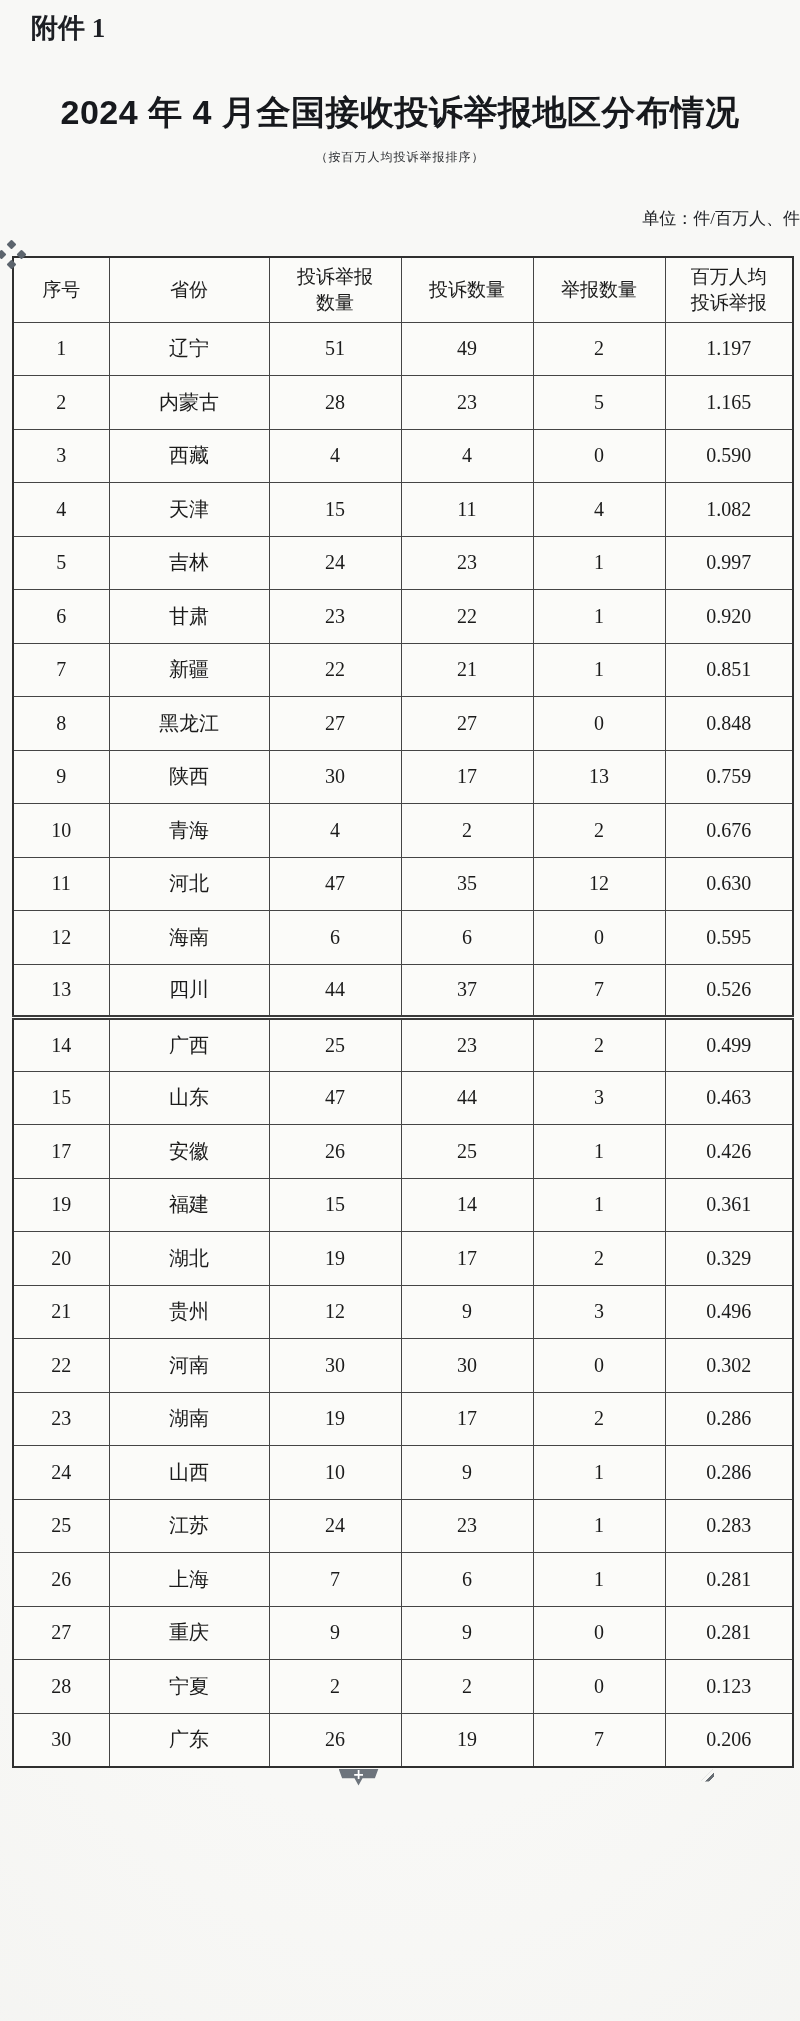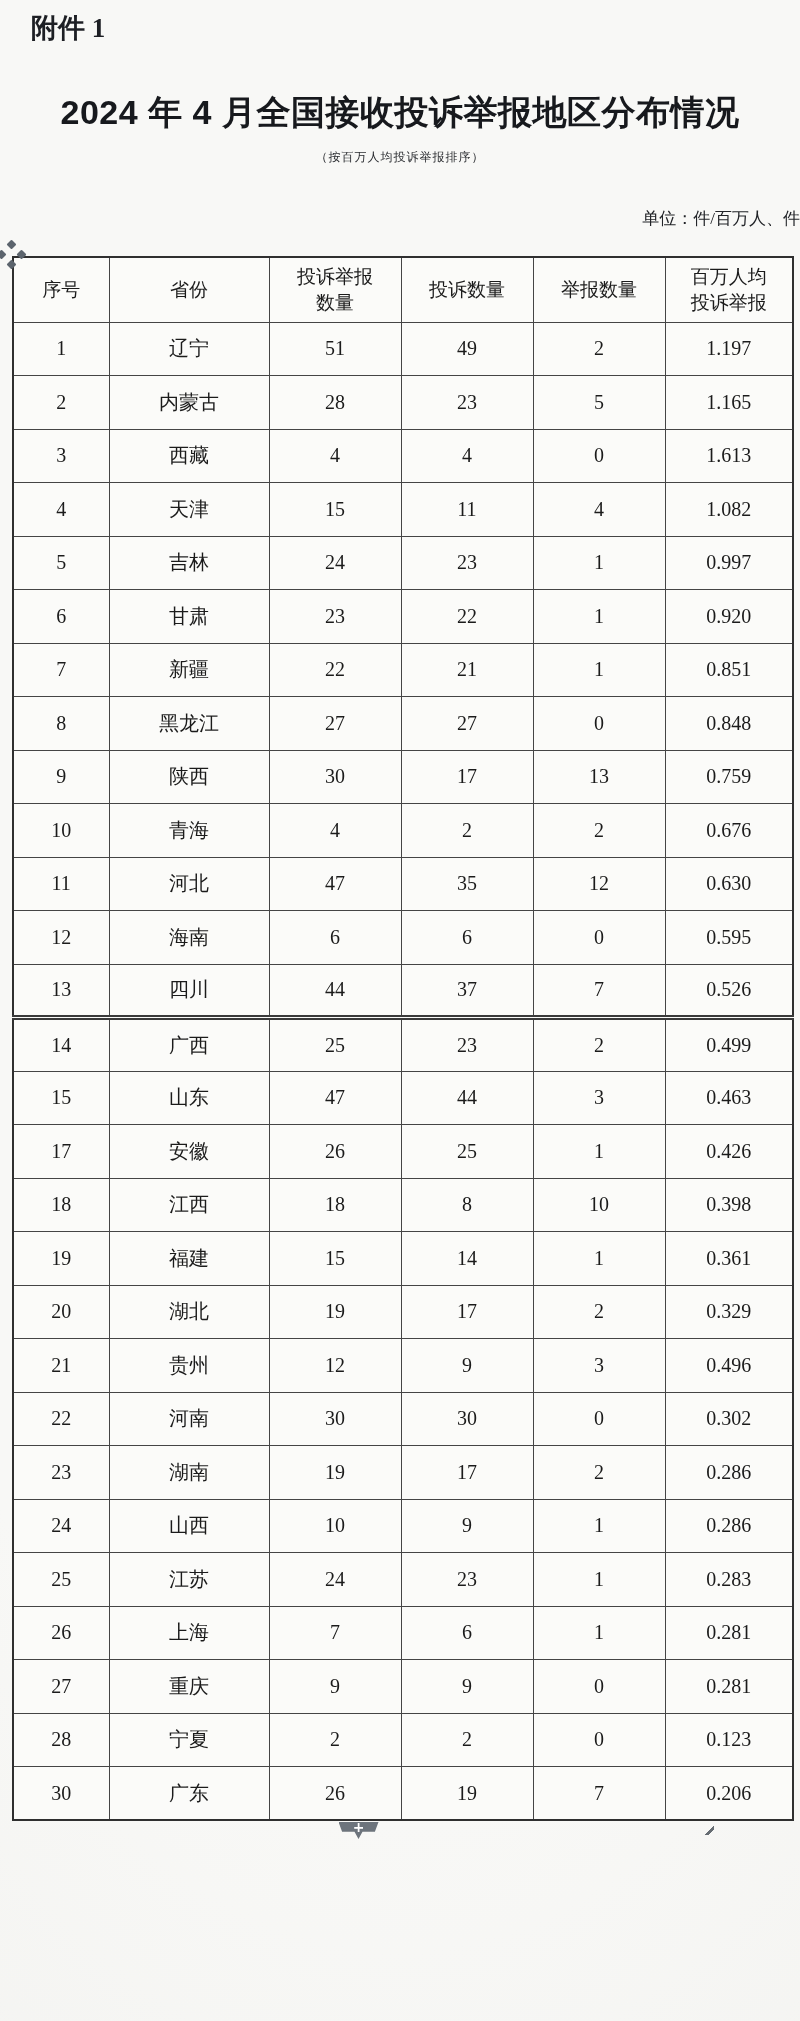--- a/index.html
+++ b/index.html
@@ -136,21 +136,21 @@
             <td>5</td>
             <td>1.165</td>
           </tr>
 
           <tr>
             <td>3</td>
             <td>西藏</td>
             <td>4</td>
             <td>4</td>
             <td>0</td>
-            <td>1.613</td>
+            <td>0.590</td>
           </tr>
 
           <tr>
             <td>4</td>
             <td>天津</td>
             <td>15</td>
             <td>11</td>
             <td>4</td>
             <td>1.082</td>
           </tr>
@@ -257,28 +257,20 @@
 
           <tr>
             <td>17</td>
             <td>安徽</td>
             <td>26</td>
             <td>25</td>
             <td>1</td>
             <td>0.426</td>
           </tr>
 
-          <tr>
-            <td>18</td>
-            <td>江西</td>
-            <td>18</td>
-            <td>8</td>
-            <td>10</td>
-            <td>0.398</td>
-          </tr>
 
           <tr>
             <td>19</td>
             <td>福建</td>
             <td>15</td>
             <td>14</td>
             <td>1</td>
             <td>0.361</td>
           </tr>
 

